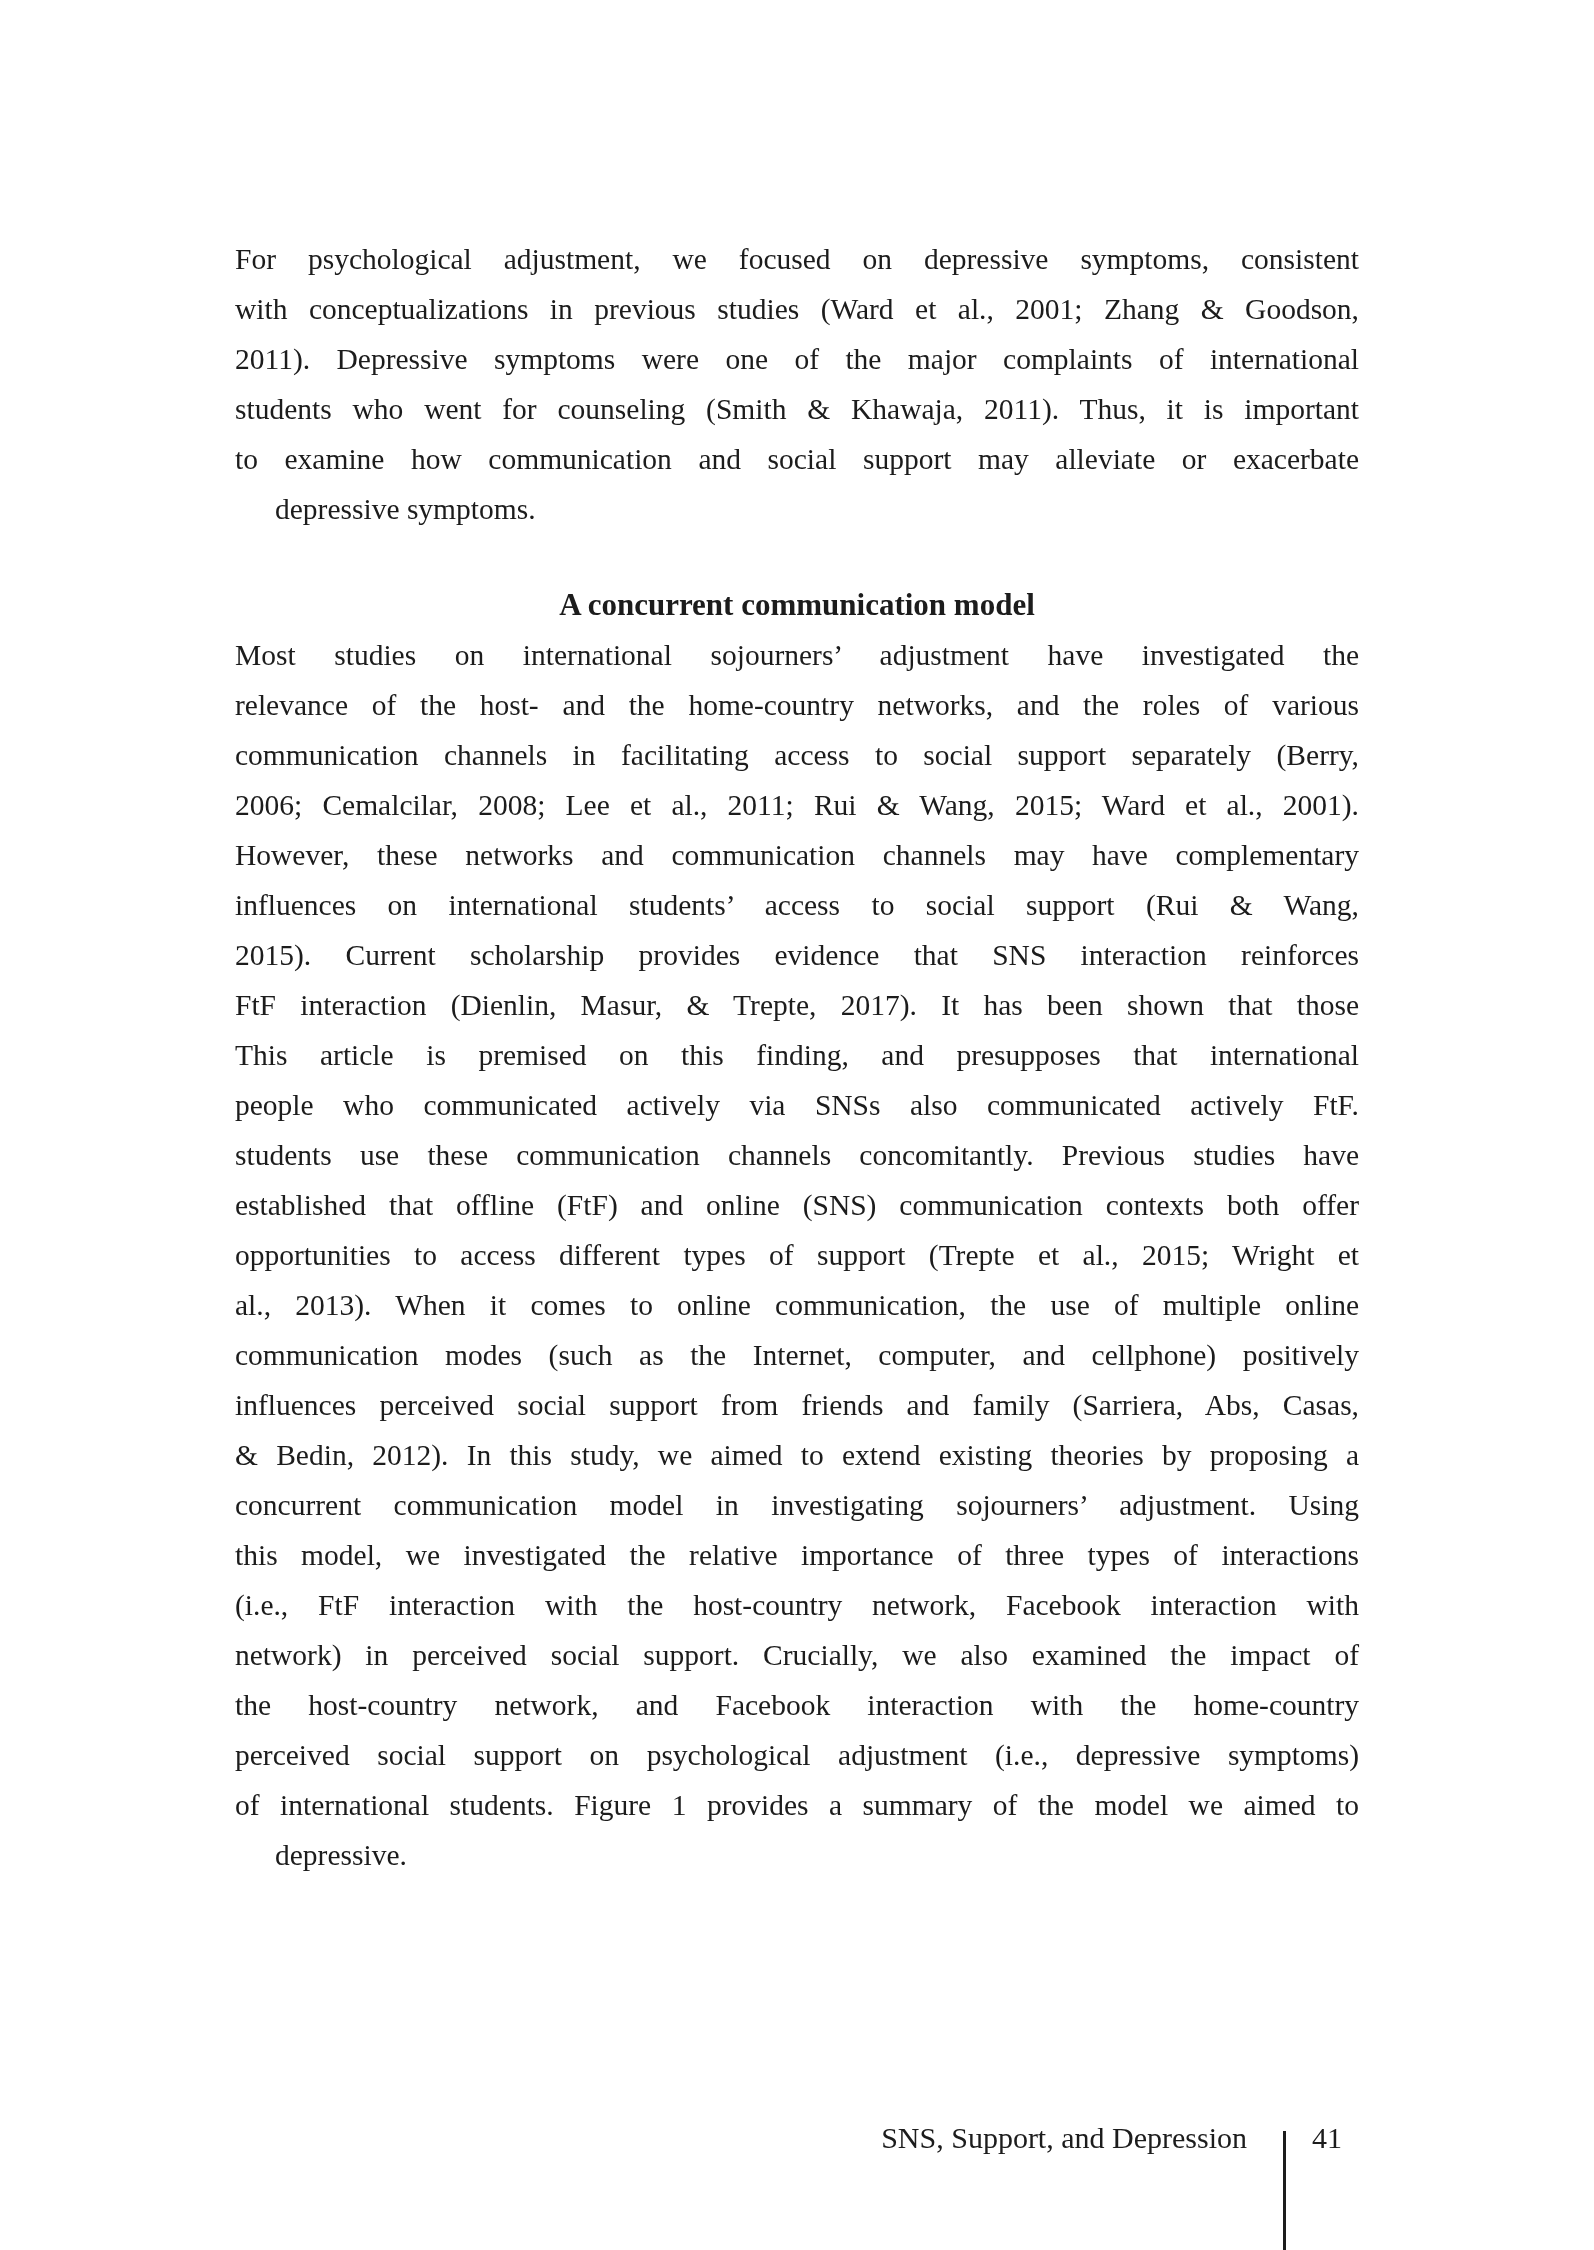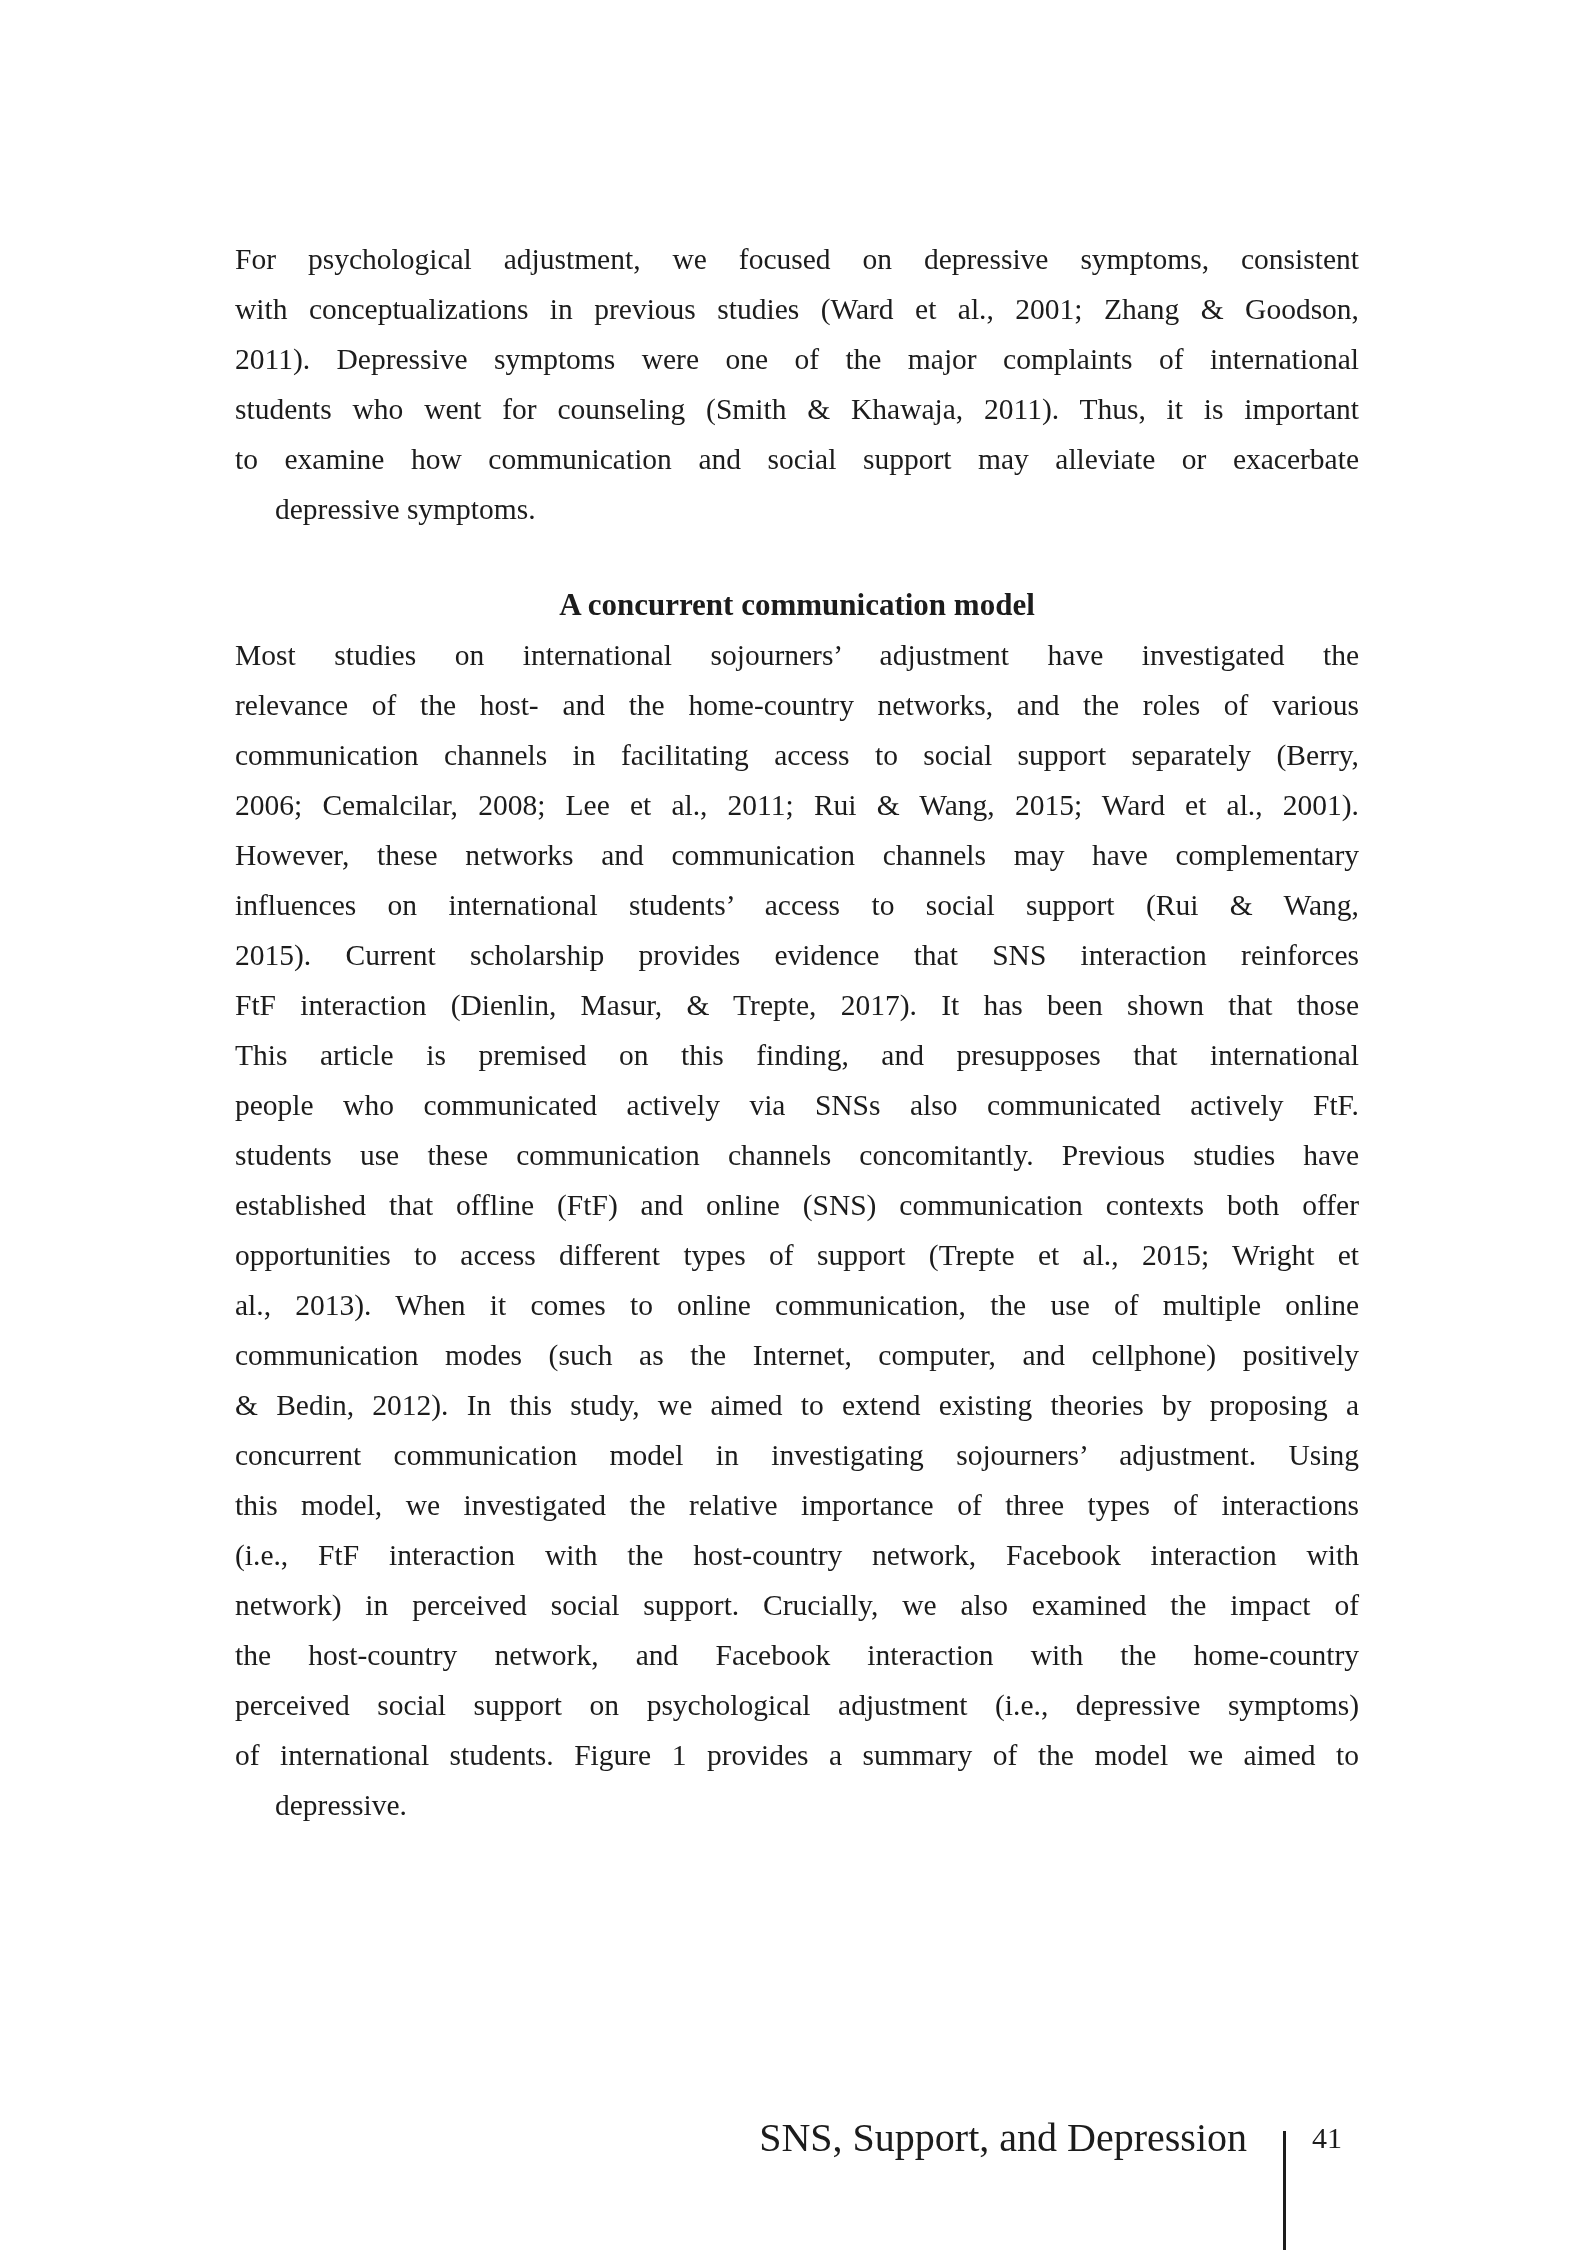--- a/index.html
+++ b/index.html
@@ -38,21 +38,21 @@
     font-weight: 700;
     line-height: 50px;
     text-align: center;
   }
   .running-title {
     position: absolute;
     left: 235px;
     top: 2116px;
     width: 1012px;
     text-align: right;
-    font-size: 40px;
+    font-size: 30px;
     line-height: 44px;
   }
   .footer-rule {
     position: absolute;
     left: 1283px;
     top: 2131px;
     bottom: 0;
     width: 3px;
     background: #1c1c1c;
   }
@@ -93,20 +93,21 @@
     <div class="line">influences on international students’ access to social support (Rui &amp; Wang,</div>
     <div class="line">2015). Current scholarship provides evidence that SNS interaction reinforces</div>
     <div class="line">FtF interaction (Dienlin, Masur, &amp; Trepte, 2017). It has been shown that those</div>
     <div class="line">This article is premised on this finding, and presupposes that international</div>
     <div class="line">people who communicated actively via SNSs also communicated actively FtF.</div>
     <div class="line">students use these communication channels concomitantly. Previous studies have</div>
     <div class="line">established that offline (FtF) and online (SNS) communication contexts both offer</div>
     <div class="line">opportunities to access different types of support (Trepte et al., 2015; Wright et</div>
     <div class="line">al., 2013). When it comes to online communication, the use of multiple online</div>
     <div class="line">communication modes (such as the Internet, computer, and cellphone) positively</div>
+    <div class="line">influences perceived social support from friends and family (Sarriera, Abs, Casas,</div>
     <div class="line">&amp; Bedin, 2012). In this study, we aimed to extend existing theories by proposing a</div>
     <div class="line">concurrent communication model in investigating sojourners’ adjustment. Using</div>
     <div class="line">this model, we investigated the relative importance of three types of interactions</div>
     <div class="line">(i.e., FtF interaction with the host-country network, Facebook interaction with</div>
     <div class="line">network) in perceived social support. Crucially, we also examined the impact of</div>
     <div class="line">the host-country network, and Facebook interaction with the home-country</div>
     <div class="line">perceived social support on psychological adjustment (i.e., depressive symptoms)</div>
     <div class="line">of international students. Figure 1 provides a summary of the model we aimed to</div>
     <div class="line last">depressive.</div>
   </div>

